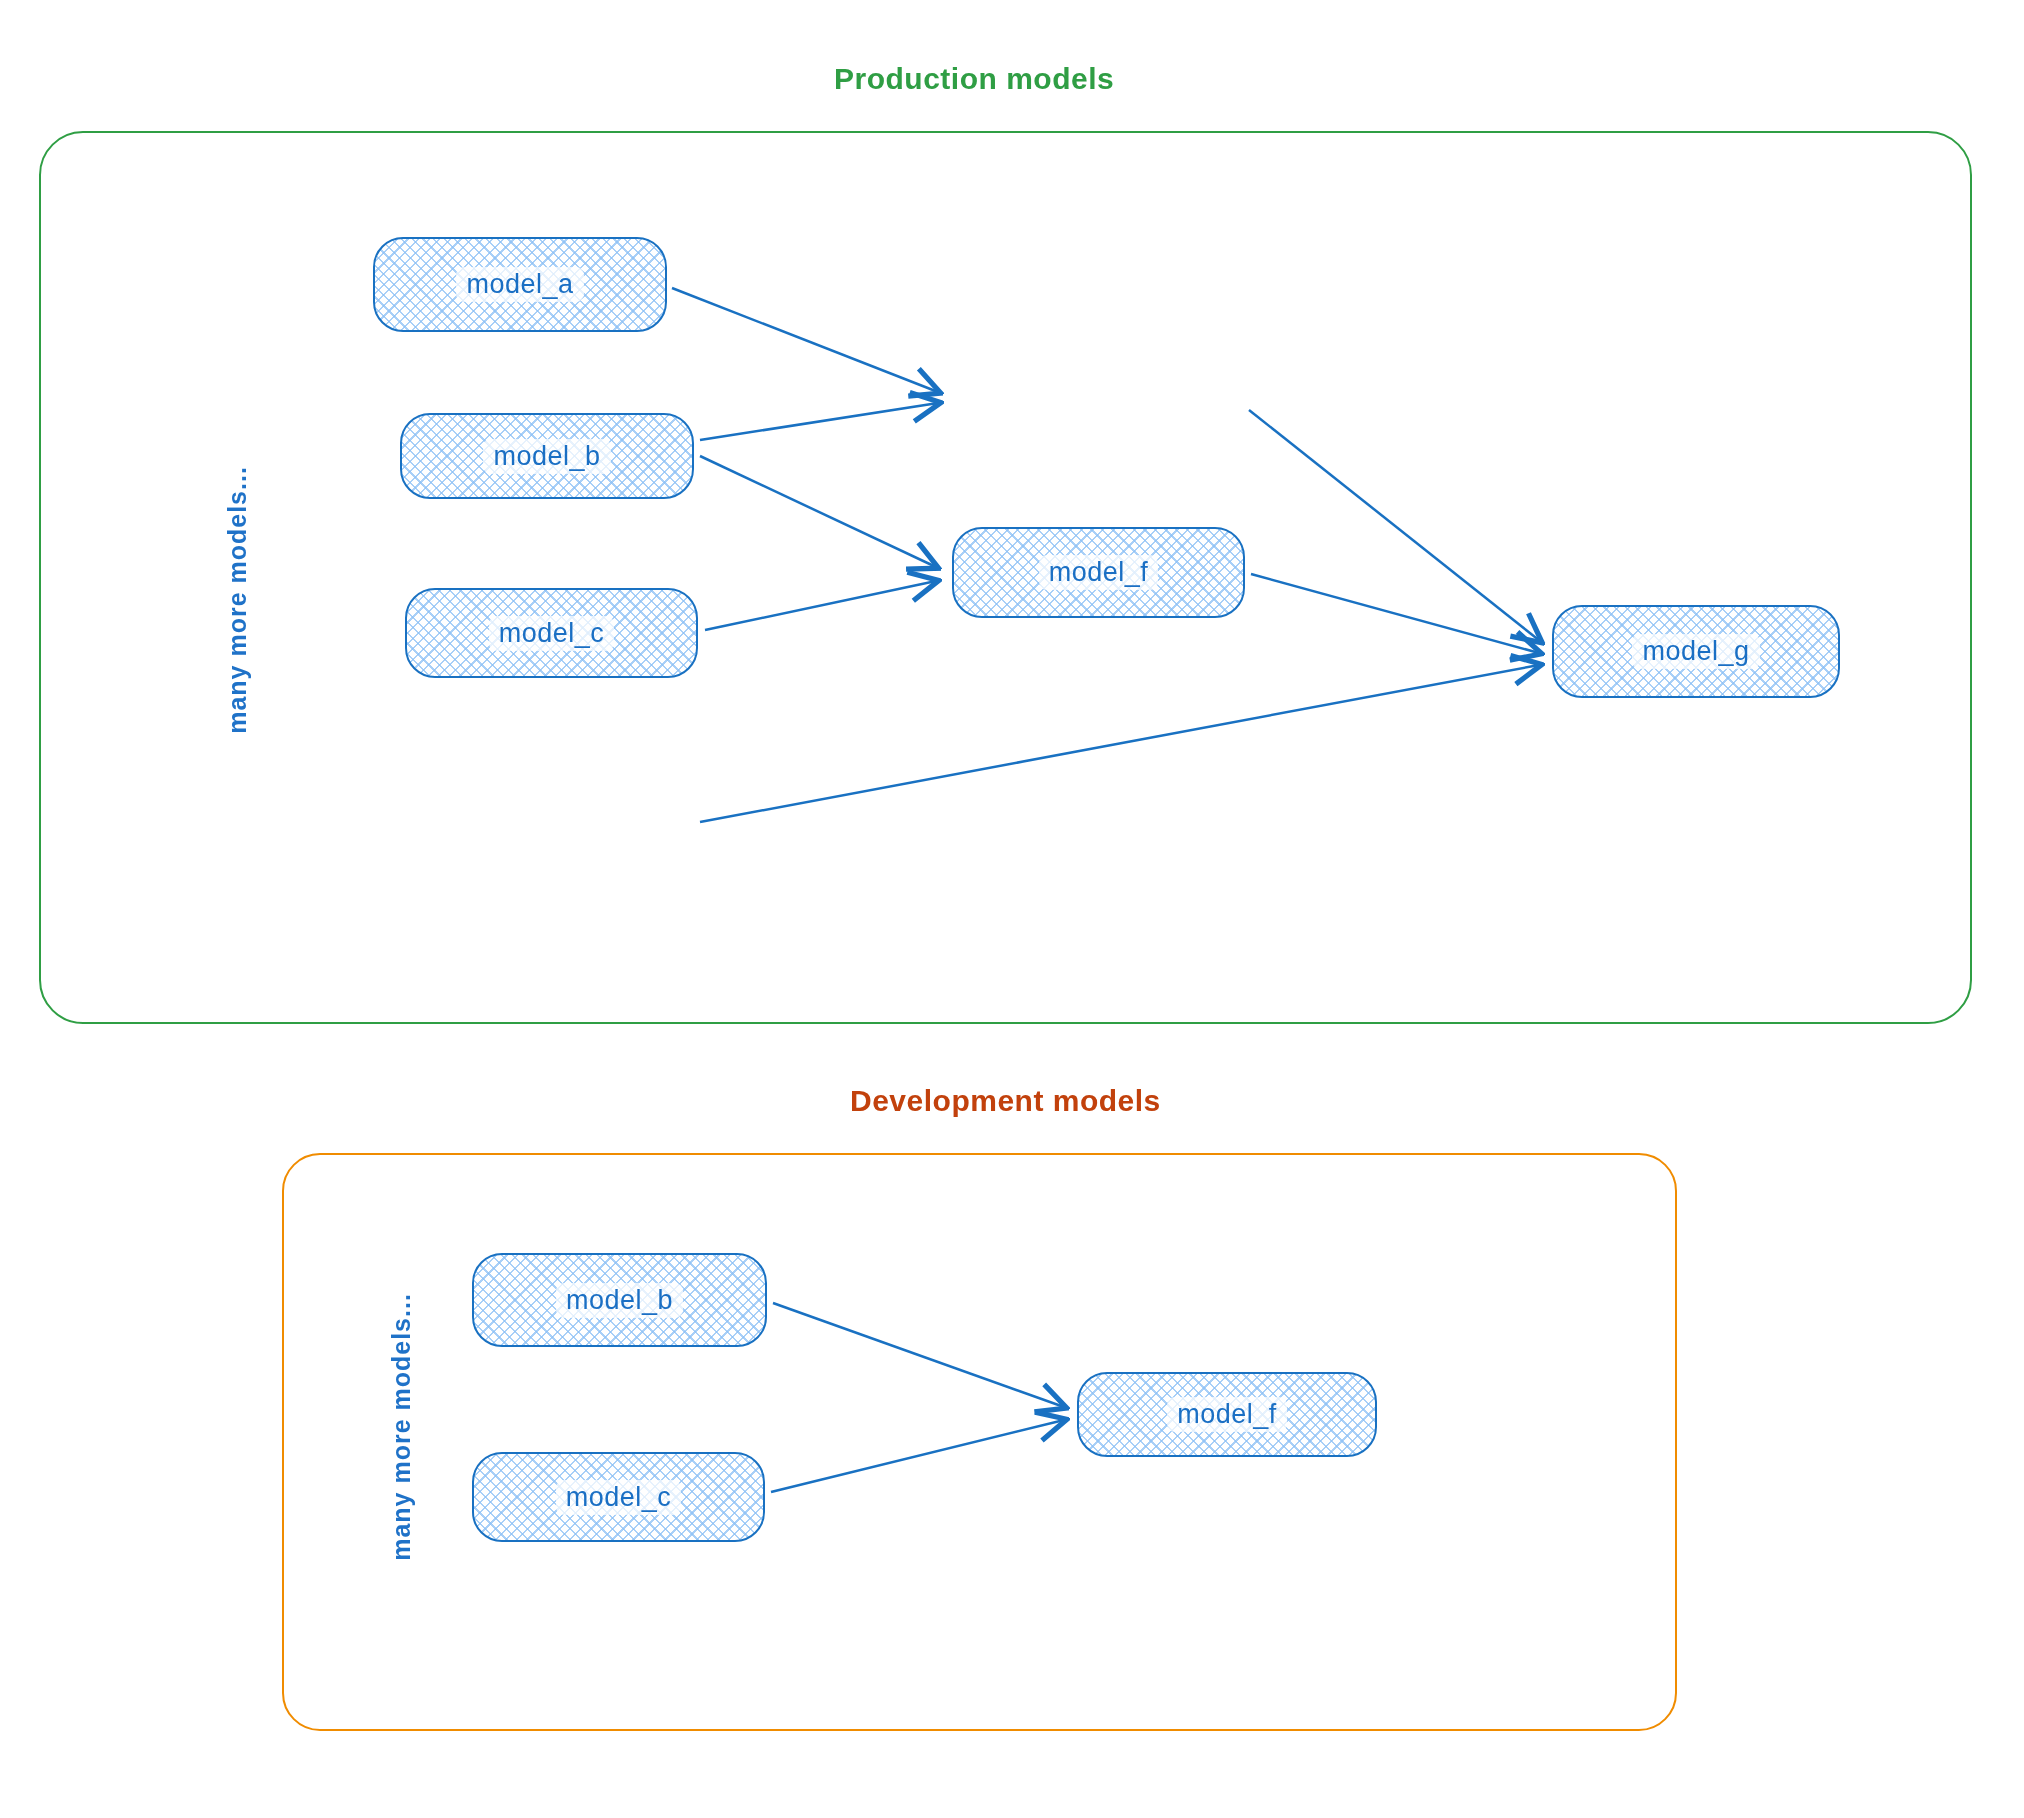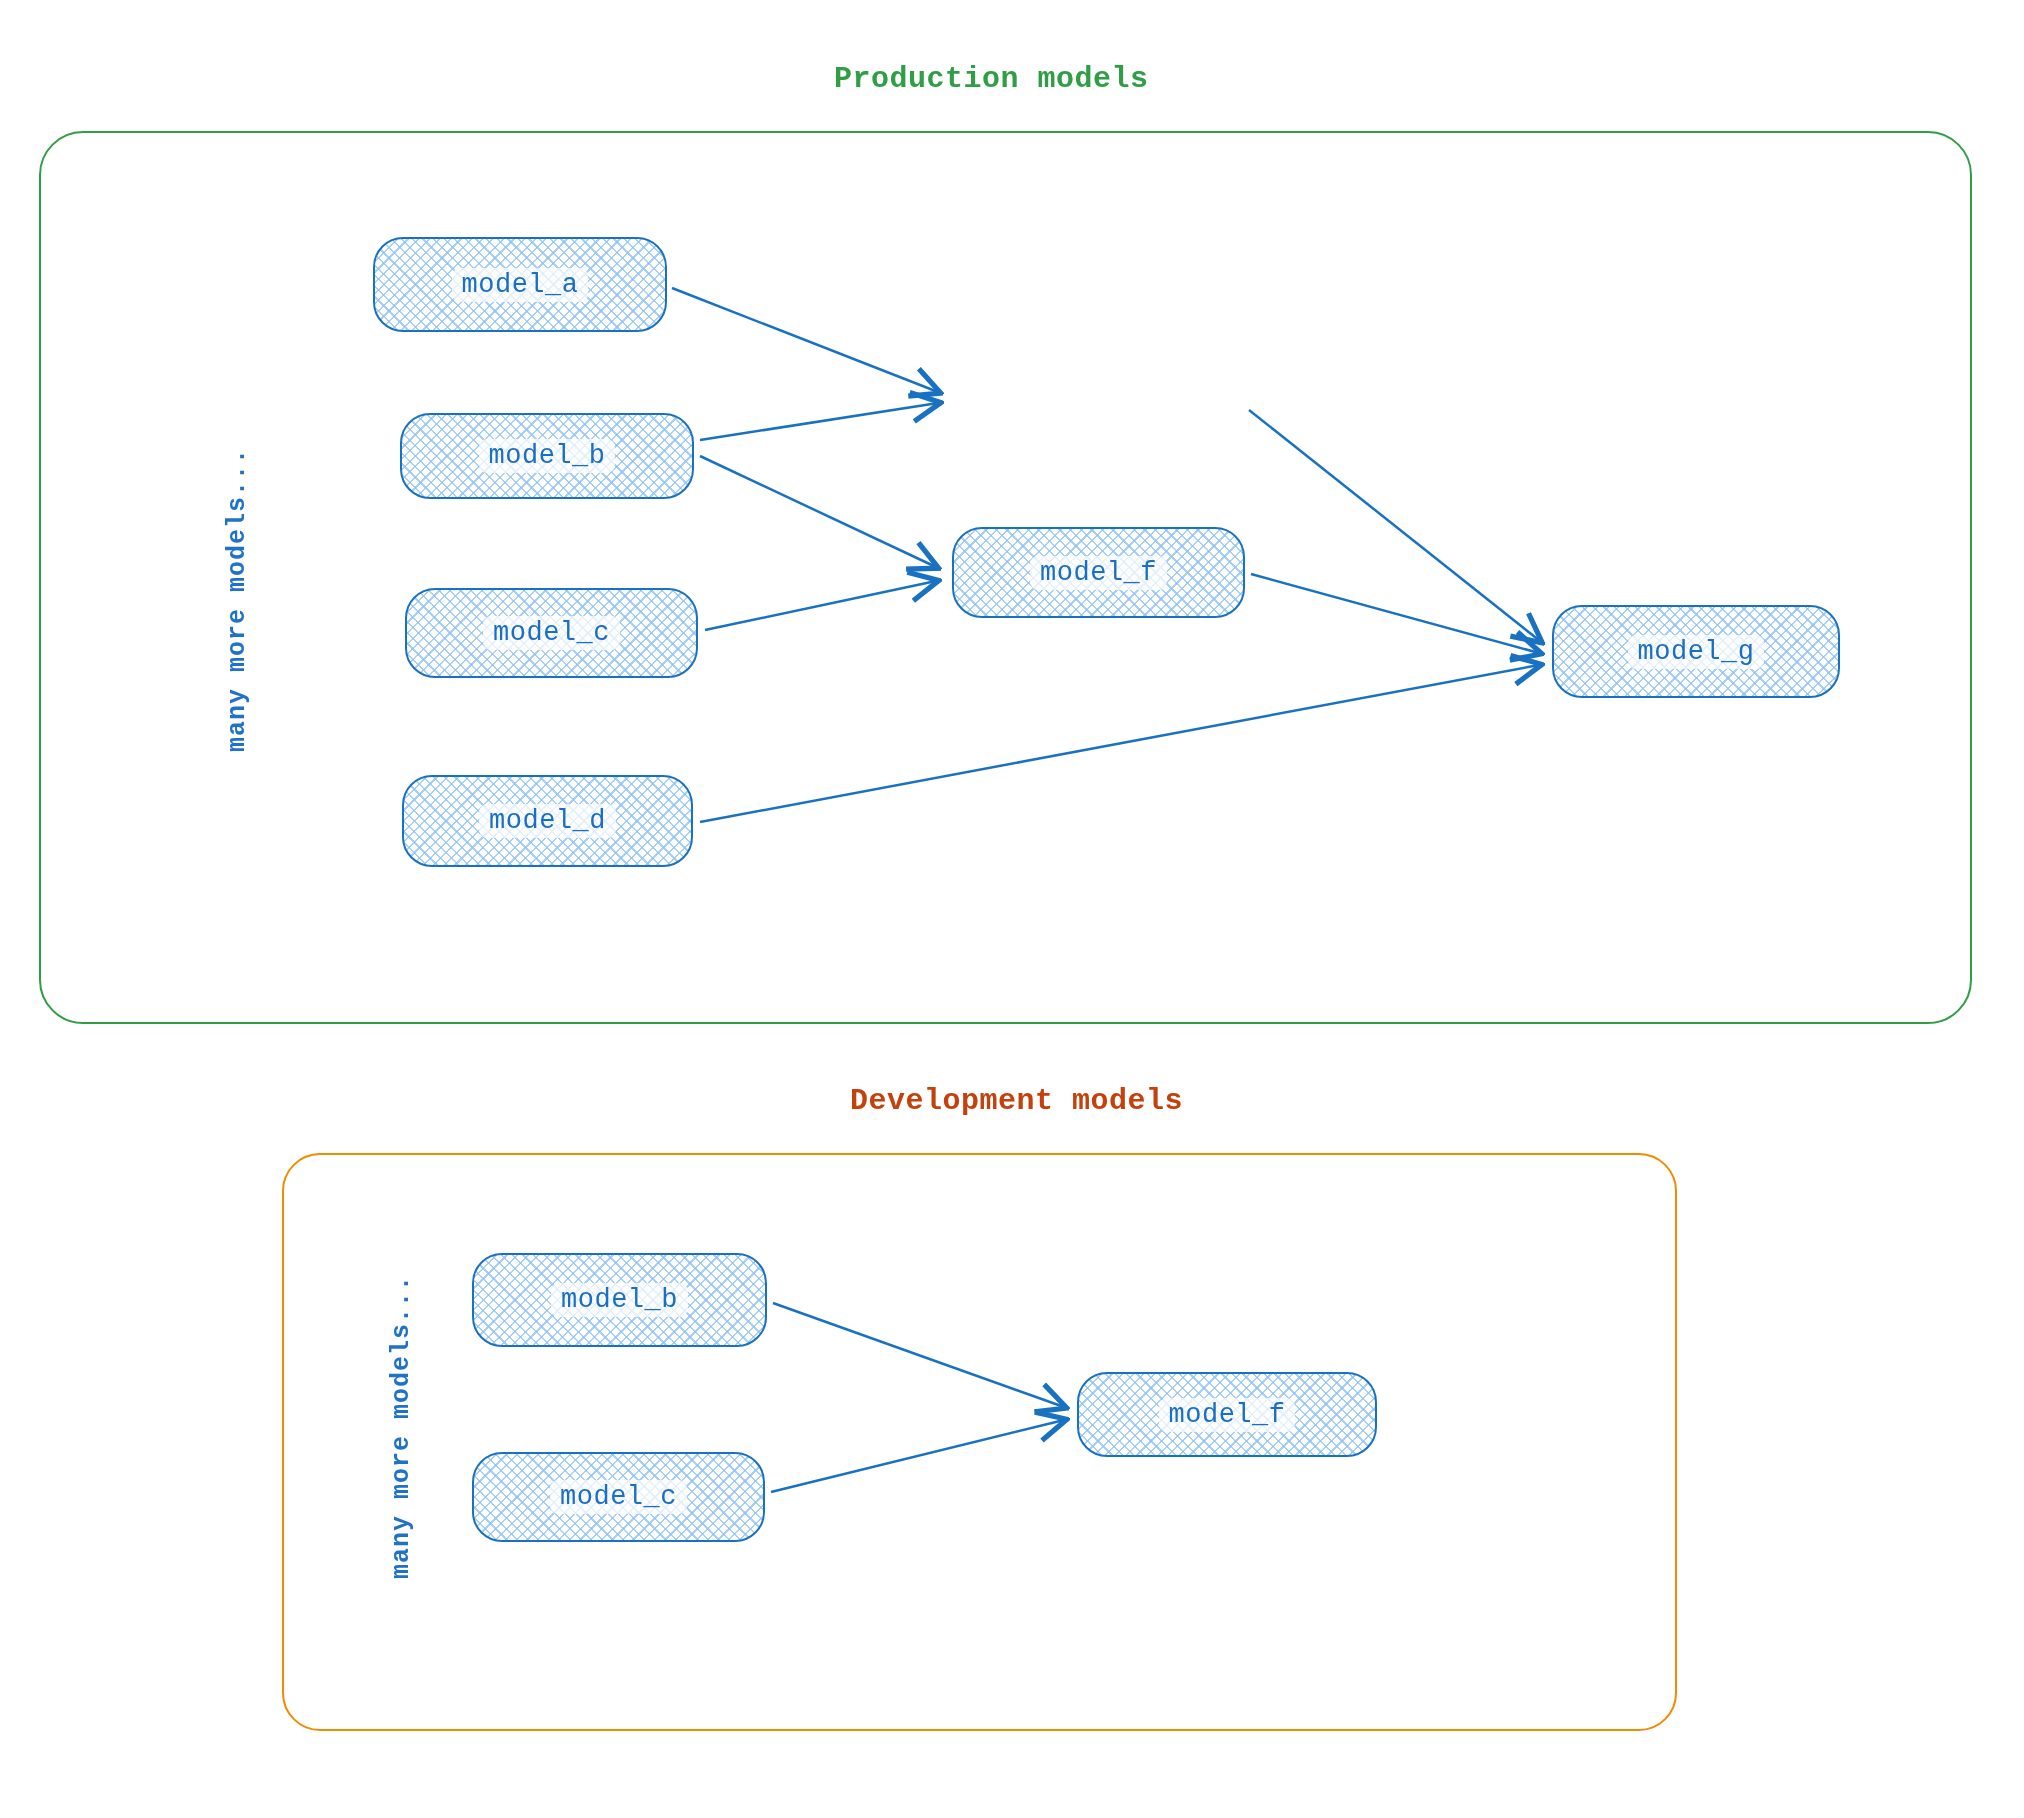--- a/index.html
+++ b/index.html
@@ -1,18 +1,18 @@
 <!DOCTYPE html>
 <html><head>
 <meta charset="utf-8">
 <style>
   html, body { margin:0; padding:0; background:#ffffff; }
   .canvas {
     position:relative; width:2024px; height:1818px;
-    font-family:Liberation Mono, monospace; overflow:hidden; background:#ffffff;
+    font-family:Liberation Sans, sans-serif; overflow:hidden; background:#ffffff;
   }
   .section-frame {
     position:absolute; border:2px solid; background:transparent;
   }
   .frame-production {
     left:39px; top:131px; width:1929px; height:889px;
     border-color:#2f9e44; border-radius:44px;
   }
   .frame-development {
     left:282px; top:1153px; width:1391px; height:574px;
@@ -89,23 +89,20 @@
 
   <div class="node n-p-a">
     <span>model_a</span>
   </div>
   <div class="node n-p-b">
     <span>model_b</span>
   </div>
   <div class="node n-p-c">
     <span>model_c</span>
   </div>
-  <div class="node n-p-d">
-    <span>model_d</span>
-  </div>
   <div class="node n-p-f">
     <span>model_f</span>
   </div>
   <div class="node n-p-g">
     <span>model_g</span>
   </div>
 
   <div class="section-title title-development">Development models</div>
   <div class="section-frame frame-development"></div>
   <div class="side-label side-label-development">many more models...</div>

